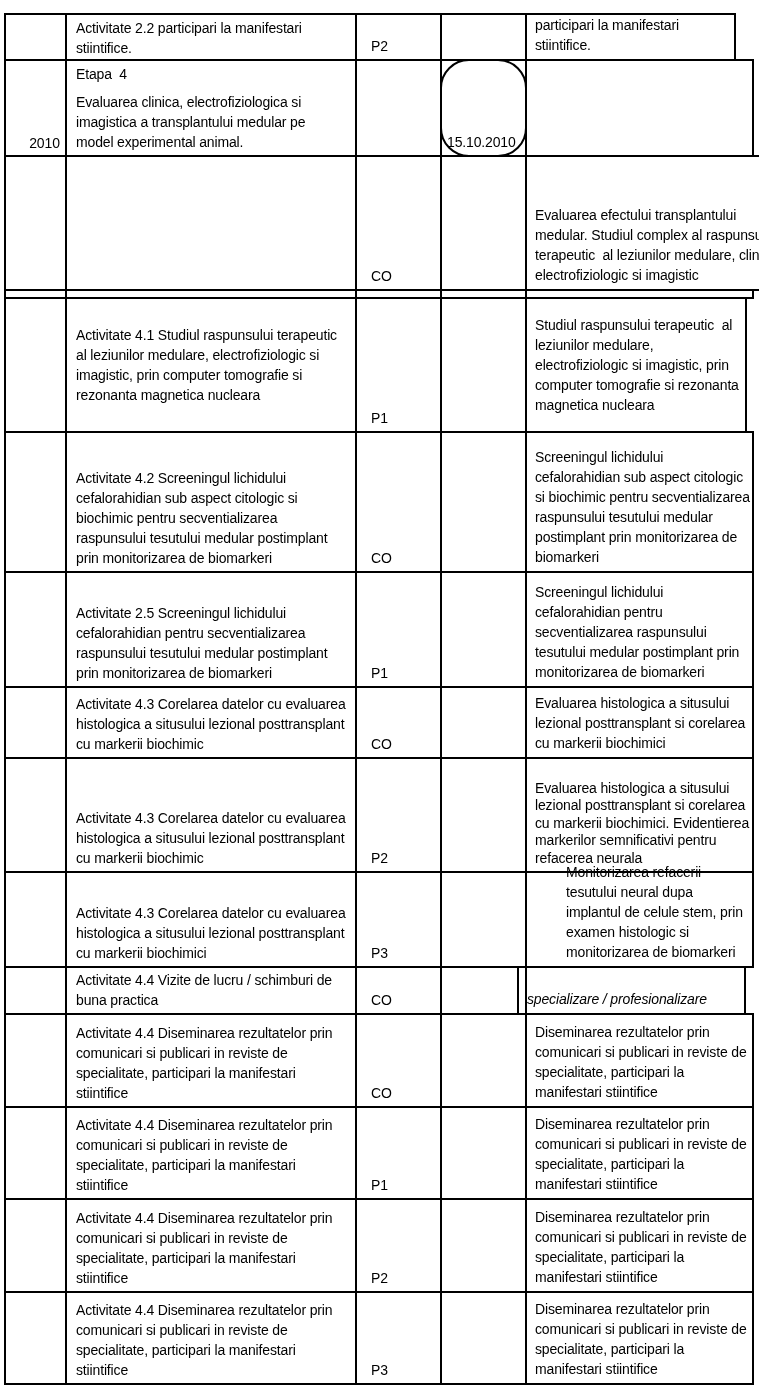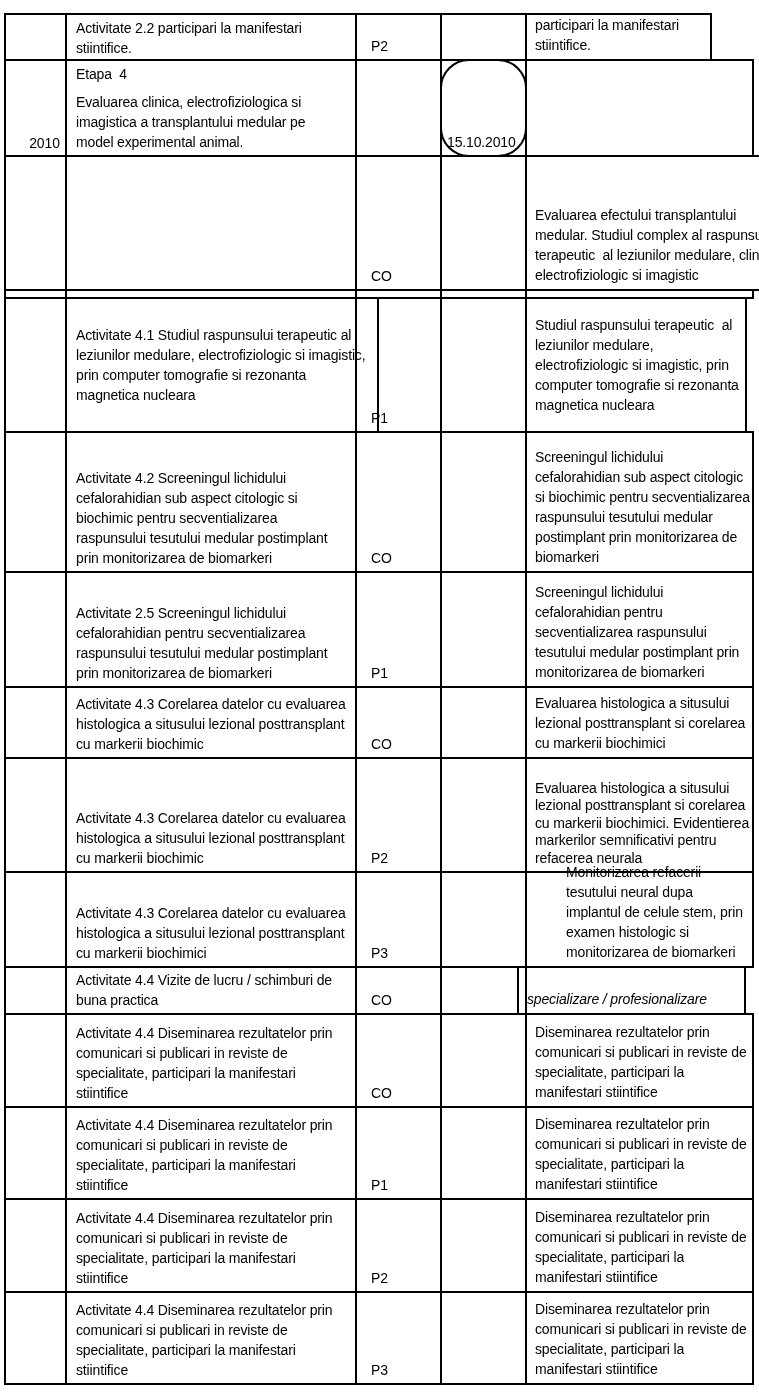--- a/index.html
+++ b/index.html
@@ -57,21 +57,21 @@
 
 <div class="page">
   <div id="table-root">
       <div class="trow" style="top: 13px; height: 48px;">
     <div class="cell c-year" style="left: 0px; width: 63px;"></div>
     <div class="cell c-activity v-top" style="left: 61px; width: 292px;">
           <div class="para">Activitate 2.2 participari la manifestari stiintifice.</div>
         </div>
     <div class="cell c-partner" style="left: 351px; width: 87px;">P2</div>
     <div class="cell c-date" style="left: 436px; width: 87px;"></div>
-    <div class="cell c-result v-bottom" style="left: 521px; width: 187px;">
+    <div class="cell c-result v-bottom" style="left: 521px; width: 211px;">
           <div class="para">participari la manifestari stiintifice.</div>
         </div>
   </div>
       <div class="trow" style="top: 59px; height: 98px;">
     <div class="cell c-year" style="left: 0px; width: 63px;">2010</div>
     <div class="cell c-activity v-between" style="left: 61px; width: 292px;">
           <div class="para">Etapa  4</div>
           <div class="para">Evaluarea clinica, electrofiziologica si imagistica a transplantului medular pe model experimental animal.</div>
         </div>
     <div class="cell c-partner" style="left: 351px; width: 87px;"></div>
@@ -88,21 +88,21 @@
   </div>
       <div class="trow spacer-row" style="top: 289px; height: 10px;">
     <div class="cell c-year" style="left: 0px; width: 63px;"></div>
     <div class="cell c-activity" style="left: 61px; width: 292px;"></div>
     <div class="cell c-partner" style="left: 351px; width: 87px;"></div>
     <div class="cell c-date" style="left: 436px; width: 87px;"></div>
     <div class="cell c-result" style="left: 521px; width: 229px;"></div>
   </div>
       <div class="trow" style="top: 297px; height: 136px;">
     <div class="cell c-year" style="left: 0px; width: 63px;"></div>
-    <div class="cell c-activity v-center" style="left: 61px; width: 314px;">
+    <div class="cell c-activity v-center" style="left: 61px; width: 292px;">
           <div class="para">Activitate 4.1 Studiul raspunsului terapeutic al leziunilor medulare, electrofiziologic si imagistic, prin computer tomografie si rezonanta magnetica nucleara</div>
         </div>
     <div class="cell c-partner" style="left: 351px; width: 87px;">P1</div>
     <div class="cell c-date" style="left: 436px; width: 87px;"></div>
     <div class="cell c-result v-center" style="left: 521px; width: 222px;">
           <div class="para">Studiul raspunsului terapeutic  al leziunilor medulare, electrofiziologic si imagistic, prin computer tomografie si rezonanta magnetica nucleara</div>
         </div>
   </div>
       <div class="trow" style="top: 431px; height: 142px;">
     <div class="cell c-year" style="left: 0px; width: 63px;"></div>

